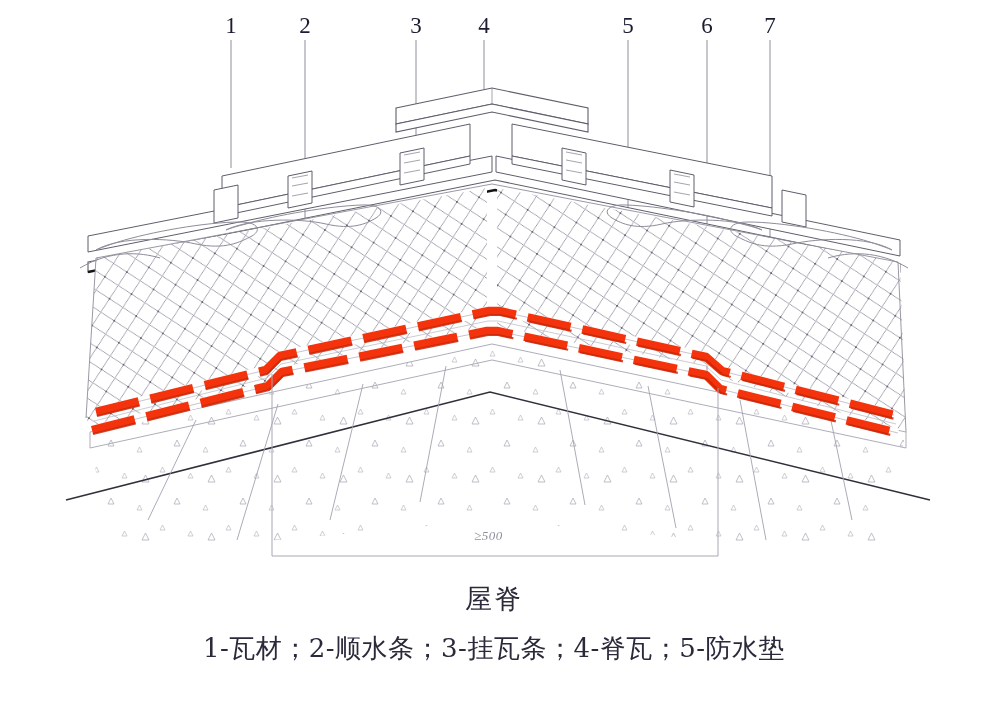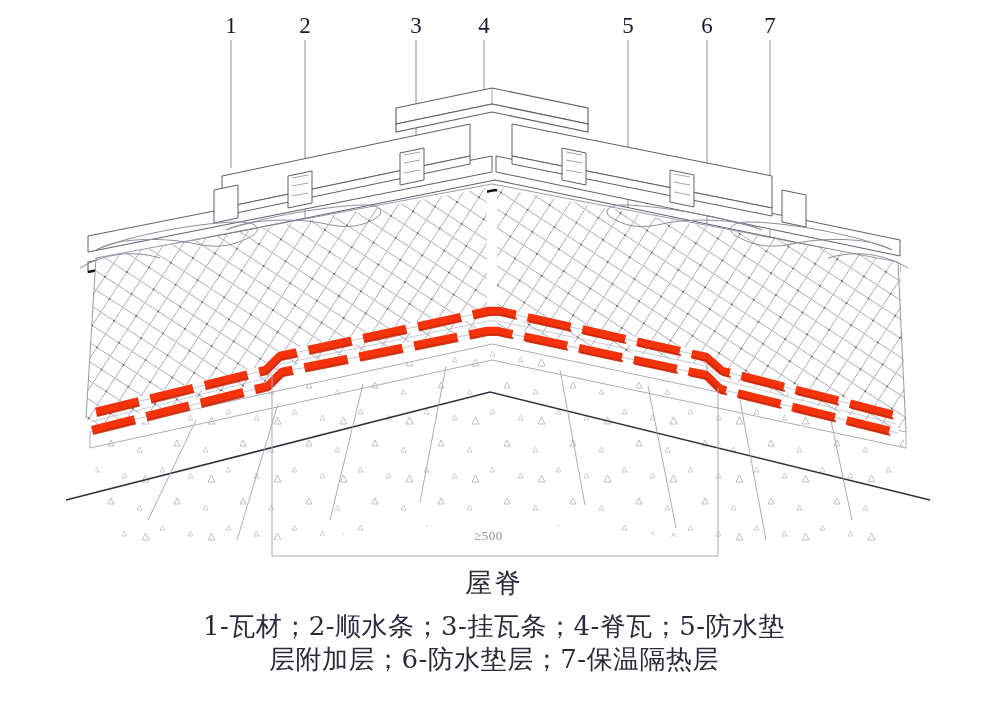--- a/index.html
+++ b/index.html
@@ -43,21 +43,21 @@
     top: 566px;
     width: 988px;
     text-align: center;
   }
   .caption-title {
     font-family: "DejaVu Serif", "Liberation Serif", serif;
     font-size: 27px;
     color: #2a2a3a;
     letter-spacing: 2px;
     line-height: 34px;
-    margin: 0;
+    margin: 16px;
     font-weight: 400;
   }
   .caption-legend {
     font-family: "DejaVu Serif", "Liberation Serif", serif;
     font-size: 26px;
     color: #2a2a3a;
     line-height: 33px;
     margin: 10px auto 0 auto;
     width: 640px;
     letter-spacing: 0.5px;
@@ -228,23 +228,22 @@
   </svg>
 
   <div class="callout-num" style="left:219px; top:14px;">1</div>
   <div class="callout-num" style="left:293px; top:14px;">2</div>
   <div class="callout-num" style="left:404px; top:14px;">3</div>
   <div class="callout-num" style="left:472px; top:14px;">4</div>
   <div class="callout-num" style="left:616px; top:14px;">5</div>
   <div class="callout-num" style="left:695px; top:14px;">6</div>
   <div class="callout-num" style="left:758px; top:14px;">7</div>
 
-  <div class="dim-label" style="left:474px; top:528px;">≥500</div>
+  <div class="dim-label" style="left:474px; top:528px;font-style:italic;">≥500</div>
 
   <div class="caption-block">
     <div class="caption-title">屋脊</div>
     <div class="caption-legend">
       <span>1-瓦材；2-顺水条；3-挂瓦条；4-脊瓦；5-防水垫</span><br>
-      <span>层附加层；6-防水垫层；7-保温隔热层</span>
     </div>
   </div>
 
 </div>
 
 </body></html>

